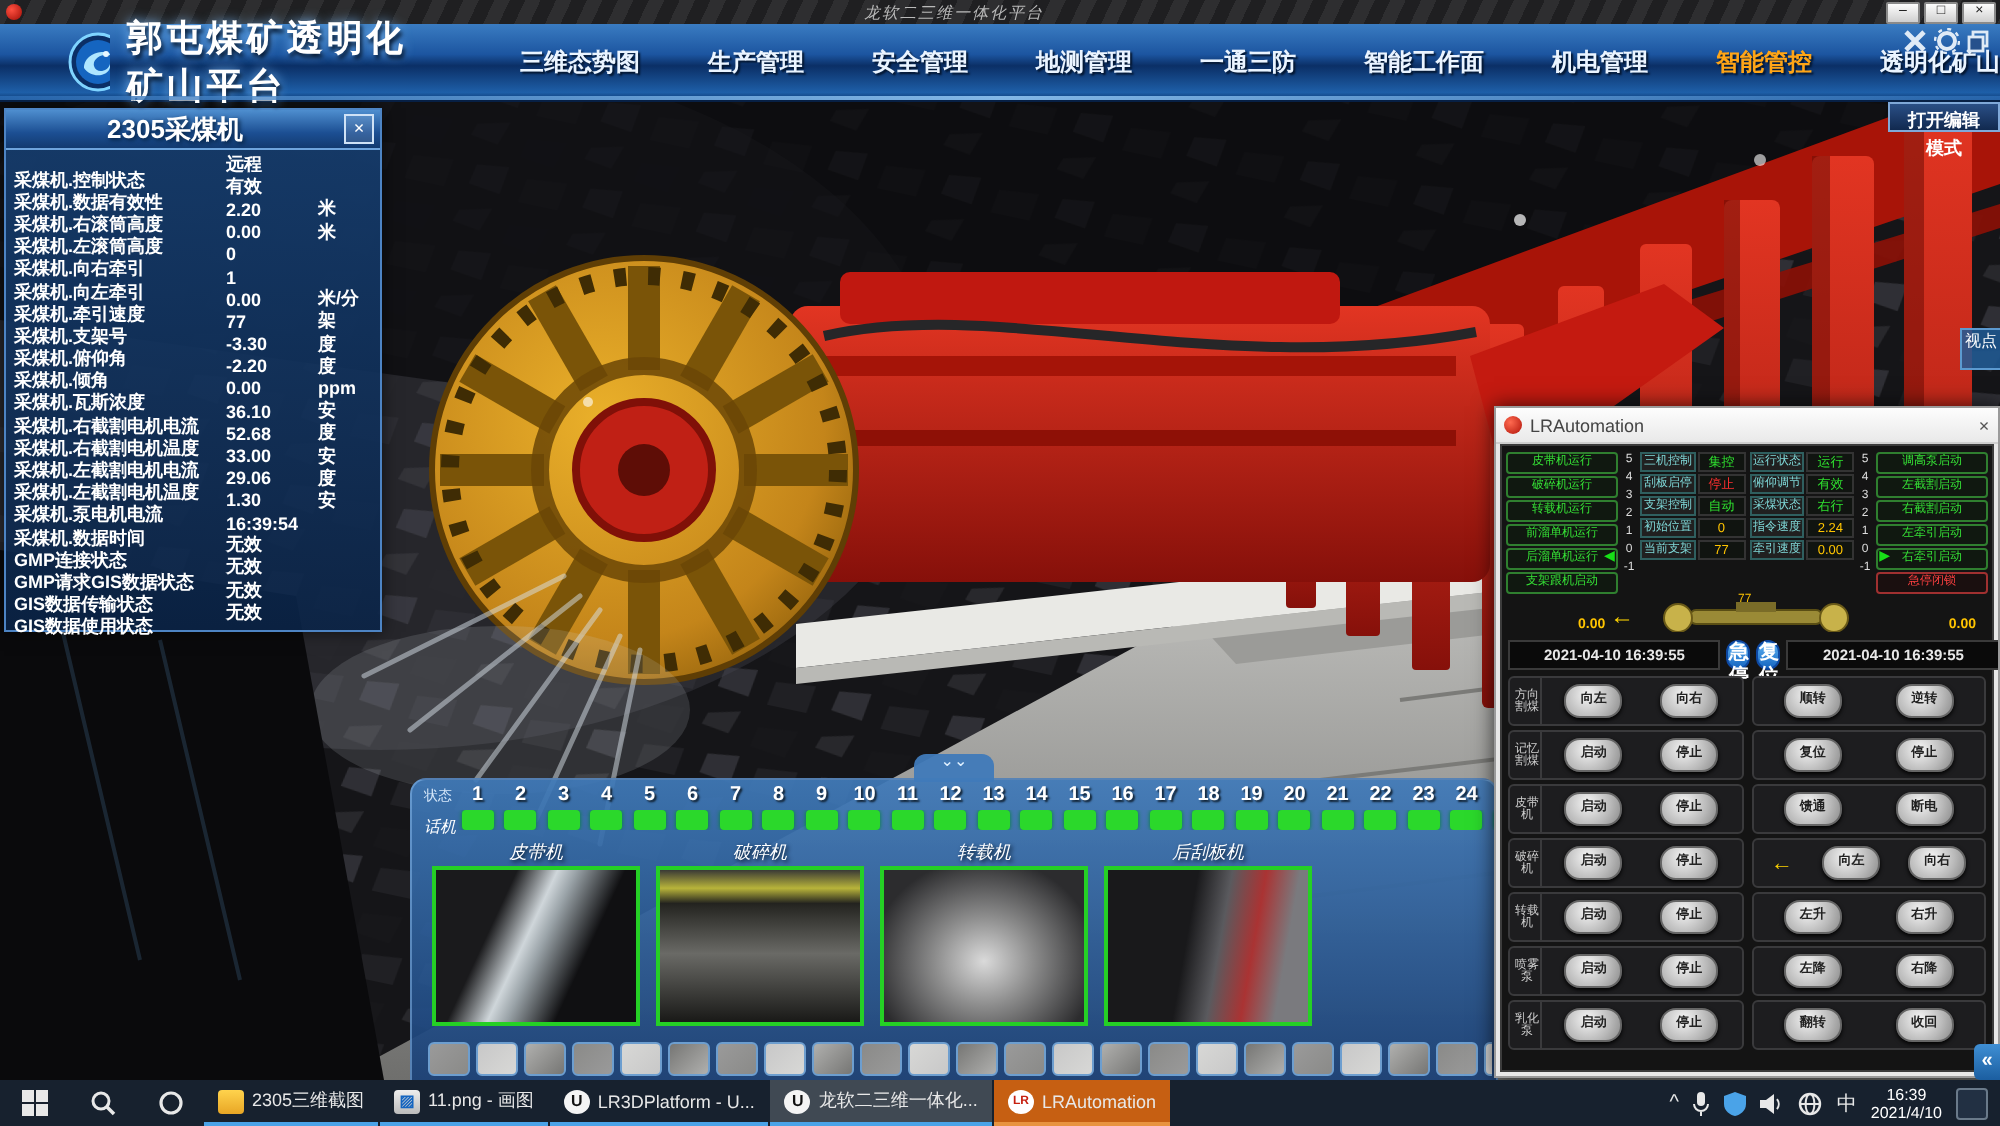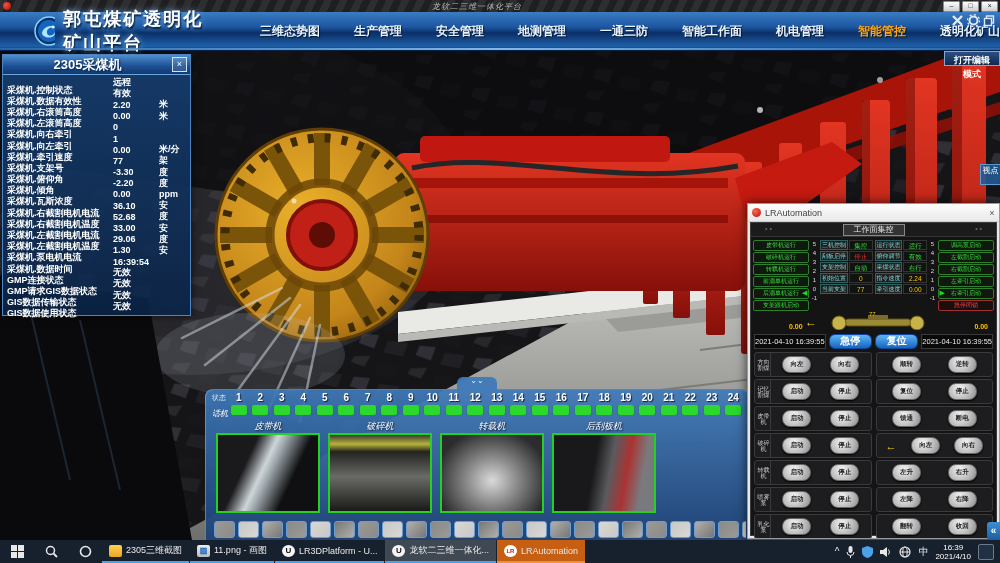--- a/index.html
+++ b/index.html
@@ -87,22 +87,22 @@
   .st-val{flex:1;background:#101410;border:1px solid #333;color:#2fe02f;font-size:6.5px;line-height:9px;text-align:center;white-space:nowrap;overflow:hidden;}
   .st-val.red{color:#ff3030;} .st-val.num{color:#ffc400;}
 
   #rp-machine{display:flex;align-items:center;height:18px;padding:0 14px;position:relative;}
   #rp-speedL{position:absolute;left:38px;bottom:1px;color:#ffc400;font-size:7px;font-weight:bold;}
   #rp-speedR{position:absolute;right:8px;bottom:1px;color:#ffc400;font-size:7px;font-weight:bold;}
   #rp-arrow{color:#ffd400;font-size:12px;font-weight:bold;margin:0 6px 0 40px;line-height:12px;}
   #rp-supportno{position:absolute;left:118px;top:-2px;color:#ffc400;font-size:6px;}
 
   #rp-tsrow{display:flex;align-items:center;gap:3px;padding:1px 3px;height:18px;}
-  .ts-box{background:#0a0a0a;border:1px solid #3a3a3a;color:#e8e8e8;font-size:7.5px;font-weight:normal;
-    padding:0 0;line-height:13px;white-space:nowrap;}
+  .ts-box{background:#0a0a0a;border:1px solid #3a3a3a;color:#e8e8e8;font-size:7.5px;font-weight:bold;
+    padding:0 17px;line-height:13px;white-space:nowrap;}
   .blue-btn{flex:1;height:13px;background:linear-gradient(#5fb4f4,#1565c0);border:1px solid #0d47a1;
     border-radius:6px;color:#fff;font-size:10px;font-weight:bold;text-align:center;line-height:12px;}
 
   #rp-groups{display:flex;gap:4px;padding:1px 3px;}
   .gcol{flex:1;display:flex;flex-direction:column;gap:2px;}
   .grp{display:flex;align-items:center;background:#1d1d1f;border:1px solid #3a3a3c;border-radius:3px;height:23px;padding:0 2px;}
   .vlabel{width:13px;font-size:6px;color:#cfcfcf;line-height:6px;text-align:center;word-break:break-all;
     border-right:1px solid #3a3a3c;margin-right:2px;align-self:stretch;display:flex;align-items:center;justify-content:center;}
   .btnzone{flex:1;display:flex;justify-content:space-around;align-items:center;flex-wrap:wrap;row-gap:2px;}
   .rnd-btn{width:27px;height:15px;border-radius:8px;background:radial-gradient(circle at 40% 30%,#f5f5f5,#b9b9b9 60%,#8a8a8a);
@@ -425,25 +425,20 @@
       </div>
   </div>
 
   <div id="right-panel">
     <div id="rp-titlebar">
       <div id="rp-logo"></div>
       <div id="rp-title">LRAutomation</div>
       <div id="rp-close">×</div>
     </div>
     <div id="rp-body">
-      <div id="rp-tabrow">
-        <span class="rp-dots" id="rp-dots-l">• •</span>
-        <div id="rp-tab">工作面集控</div>
-        <span class="rp-dots" id="rp-dots-r">• •</span>
-      </div>
       <div id="rp-top">
         <div class="rp-btncol" id="rp-left-buttons">
             <div class="grn-btn">皮带机运行</div>
             <div class="grn-btn">破碎机运行</div>
             <div class="grn-btn">转载机运行</div>
             <div class="grn-btn">前溜单机运行</div>
             <div class="grn-btn">后溜单机运行</div>
             <div class="grn-btn">支架跟机启动</div>
           </div>
         <div class="rp-scale" id="rp-scale-left">

